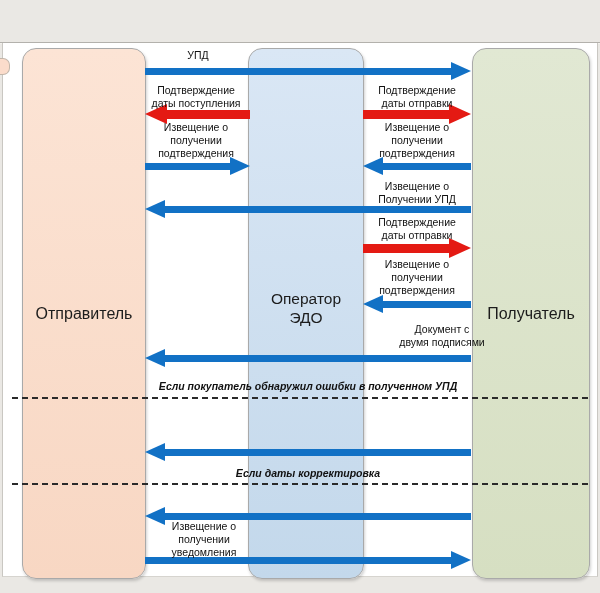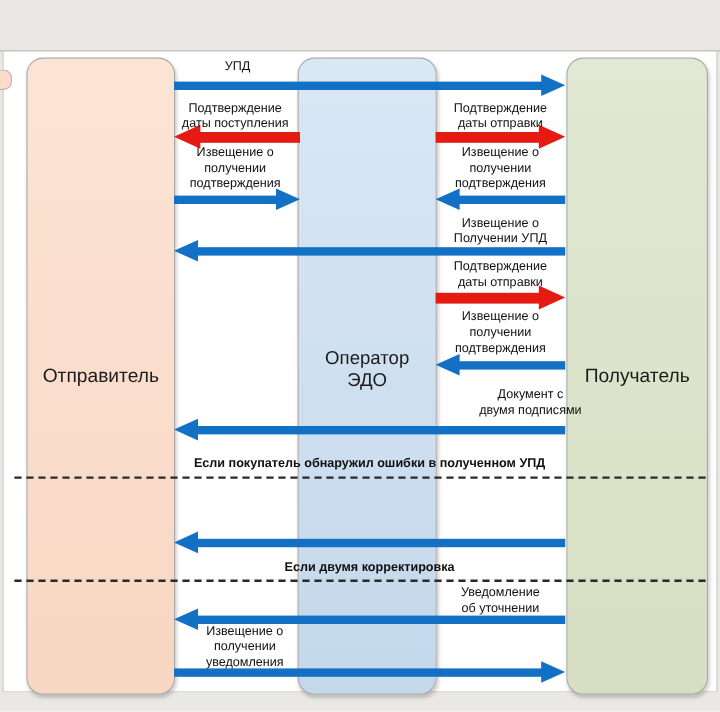--- a/index.html
+++ b/index.html
@@ -22,21 +22,21 @@
          z-index:2;}
   .actor-label{font-size:16px;color:#1c1c1c;text-align:center;white-space:pre-line;line-height:19px;}
   .actor-sender{left:22px;width:122px;}
   .actor-operator{left:248px;width:114px;}
   .actor-operator .actor-label{font-size:15.5px;margin-bottom:12px;}
   .actor-receiver{left:472px;width:116px;}
 
   .flow-layer{position:absolute;left:0;top:0;width:600px;height:593px;z-index:5;pointer-events:none;}
   .flow-label{position:absolute;transform:translateX(-50%);font-size:10.5px;font-weight:normal;
               line-height:13px;color:#111;text-align:center;white-space:pre-line;z-index:6;}
-  .condition{font-weight:bold;white-space:nowrap;}
+  .condition{font-weight:bold;white-space:nowrap;font-style:italic;}
   .arrow{position:absolute;z-index:5;}
   .dashed-line{position:absolute;left:12px;width:576px;height:0;border-top:2px dashed #2a2a2a;z-index:7;}
 </style>
 </head>
 <body>
 
 <div class="stage" style="background: rgb(234, 232, 228);">
 
   <div class="title">
   </div>
@@ -112,32 +112,30 @@
       <div class="flow-label" style="left: 442px; top: 323px;">Документ с
 двумя подписями</div>
       <div class="arrow" style="left: 145px; top: 349px; width: 326px; height: 18px;">
         <div style="position: absolute; top: 5.5px; height: 7px; background: rgb(18, 113, 197); left: 17px; width: 309px;"></div>
         <div style="position: absolute; top: 0px; width: 0px; height: 0px; border-top: 9px solid transparent; border-bottom: 9px solid transparent; left: 0px; border-right: 20px solid rgb(18, 113, 197);"></div>
       </div>
       <div class="arrow" style="left: 145px; top: 443px; width: 326px; height: 18px;">
         <div style="position: absolute; top: 5.5px; height: 7px; background: rgb(18, 113, 197); left: 17px; width: 309px;"></div>
         <div style="position: absolute; top: 0px; width: 0px; height: 0px; border-top: 9px solid transparent; border-bottom: 9px solid transparent; left: 0px; border-right: 20px solid rgb(18, 113, 197);"></div>
       </div>
-      <div class="flow-label" style="left: 417px; top: 488px;">Уведомление
-об уточнении</div>
       <div class="arrow" style="left: 145px; top: 507px; width: 326px; height: 18px;">
         <div style="position: absolute; top: 5.5px; height: 7px; background: rgb(18, 113, 197); left: 17px; width: 309px;"></div>
         <div style="position: absolute; top: 0px; width: 0px; height: 0px; border-top: 9px solid transparent; border-bottom: 9px solid transparent; left: 0px; border-right: 20px solid rgb(18, 113, 197);"></div>
       </div>
       <div class="flow-label" style="left: 204px; top: 520px;">Извещение о
 получении
 уведомления</div>
       <div class="arrow" style="left: 145px; top: 551px; width: 326px; height: 18px;">
         <div style="position: absolute; top: 5.5px; height: 7px; background: rgb(18, 113, 197); left: 0px; width: 309px;"></div>
         <div style="position: absolute; top: 0px; width: 0px; height: 0px; border-top: 9px solid transparent; border-bottom: 9px solid transparent; right: 0px; border-left: 20px solid rgb(18, 113, 197);"></div>
       </div>
       <div class="flow-label condition" style="left: 308px; top: 380px;">Если покупатель обнаружил ошибки в полученном УПД</div>
       <div class="dashed-line" style="top: 397px; border-top-color: rgb(42, 42, 42);"></div>
-      <div class="flow-label condition" style="left: 308px; top: 467px;">Если двумя корректировка</div>
+      <div class="flow-label condition" style="left: 308px; top: 467px;">Если даты корректировка</div>
       <div class="dashed-line" style="top: 483px; border-top-color: rgb(42, 42, 42);"></div>
     </div>
 
 </div>
 
 </body></html>

